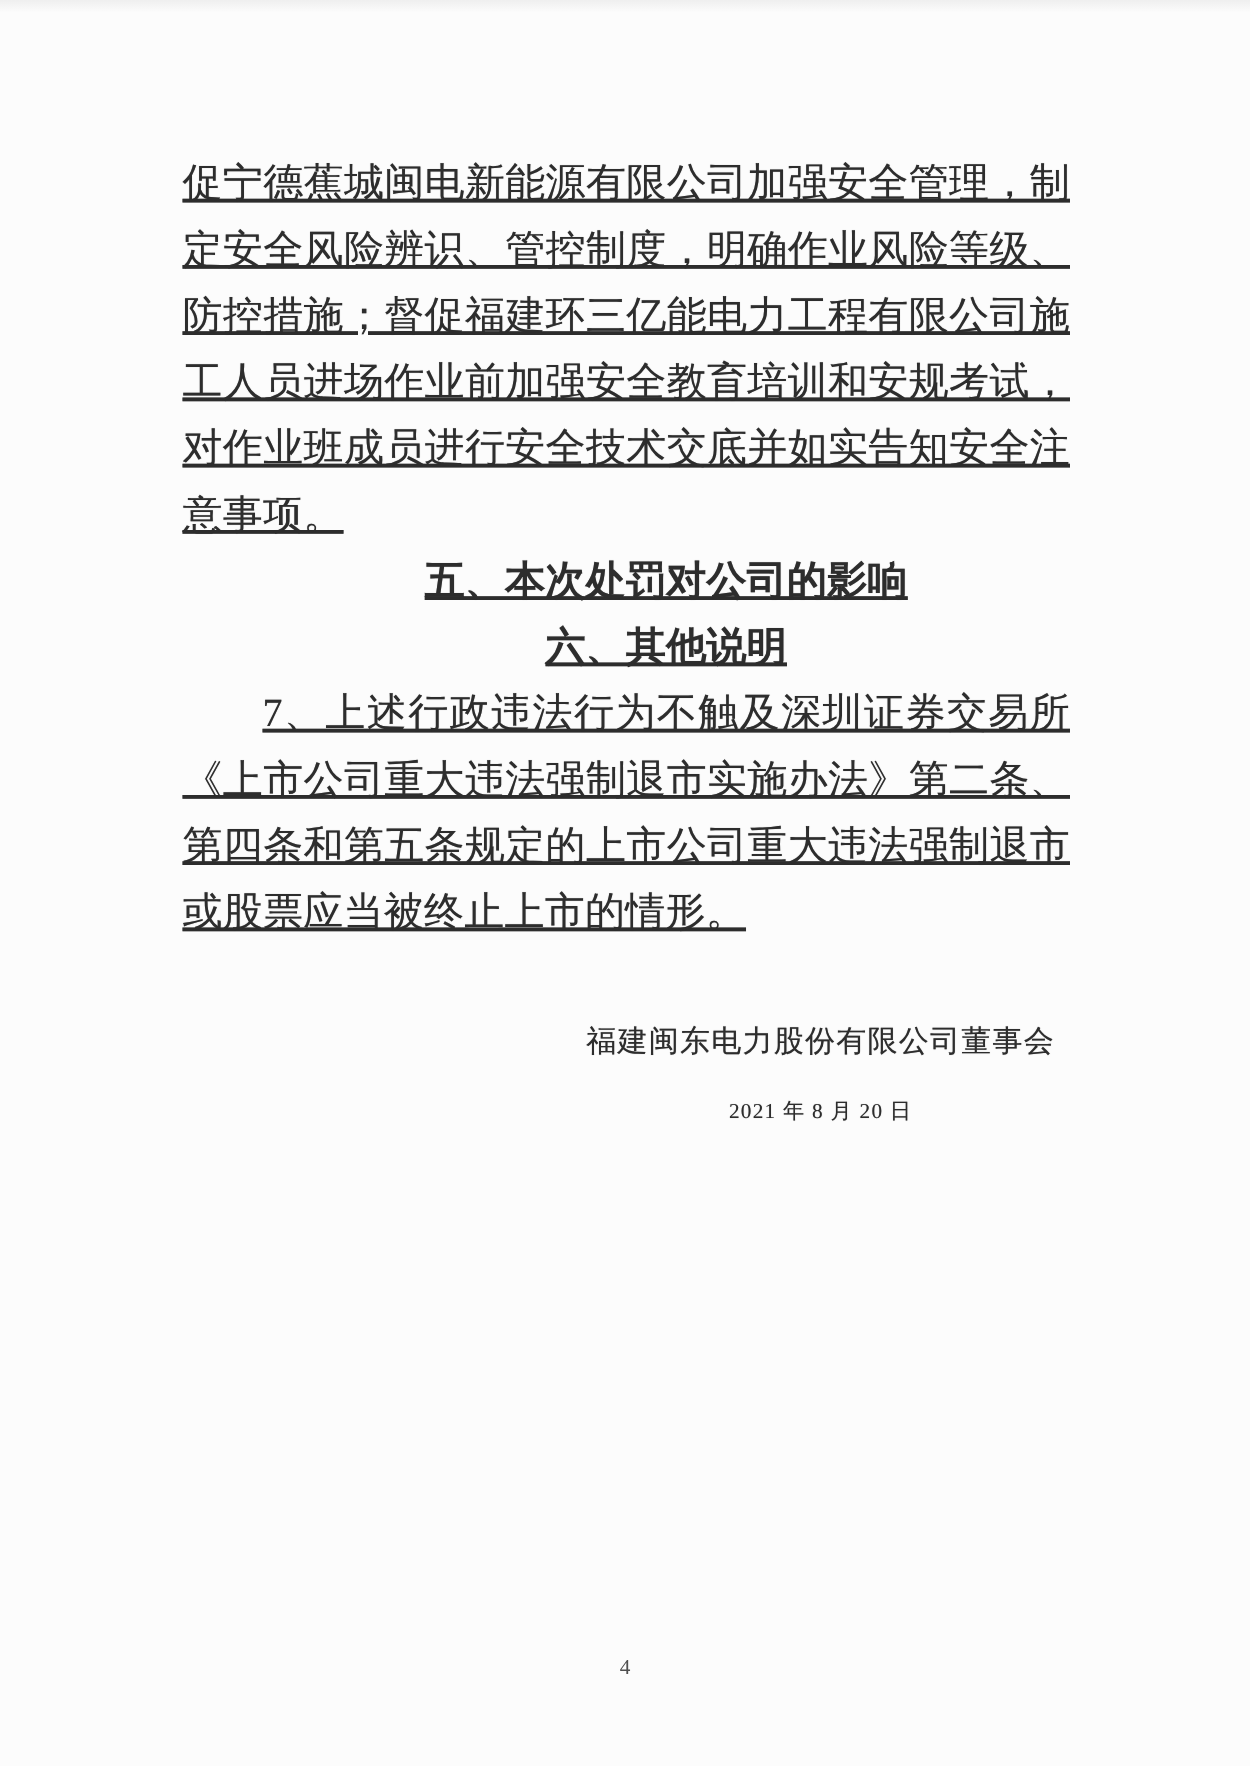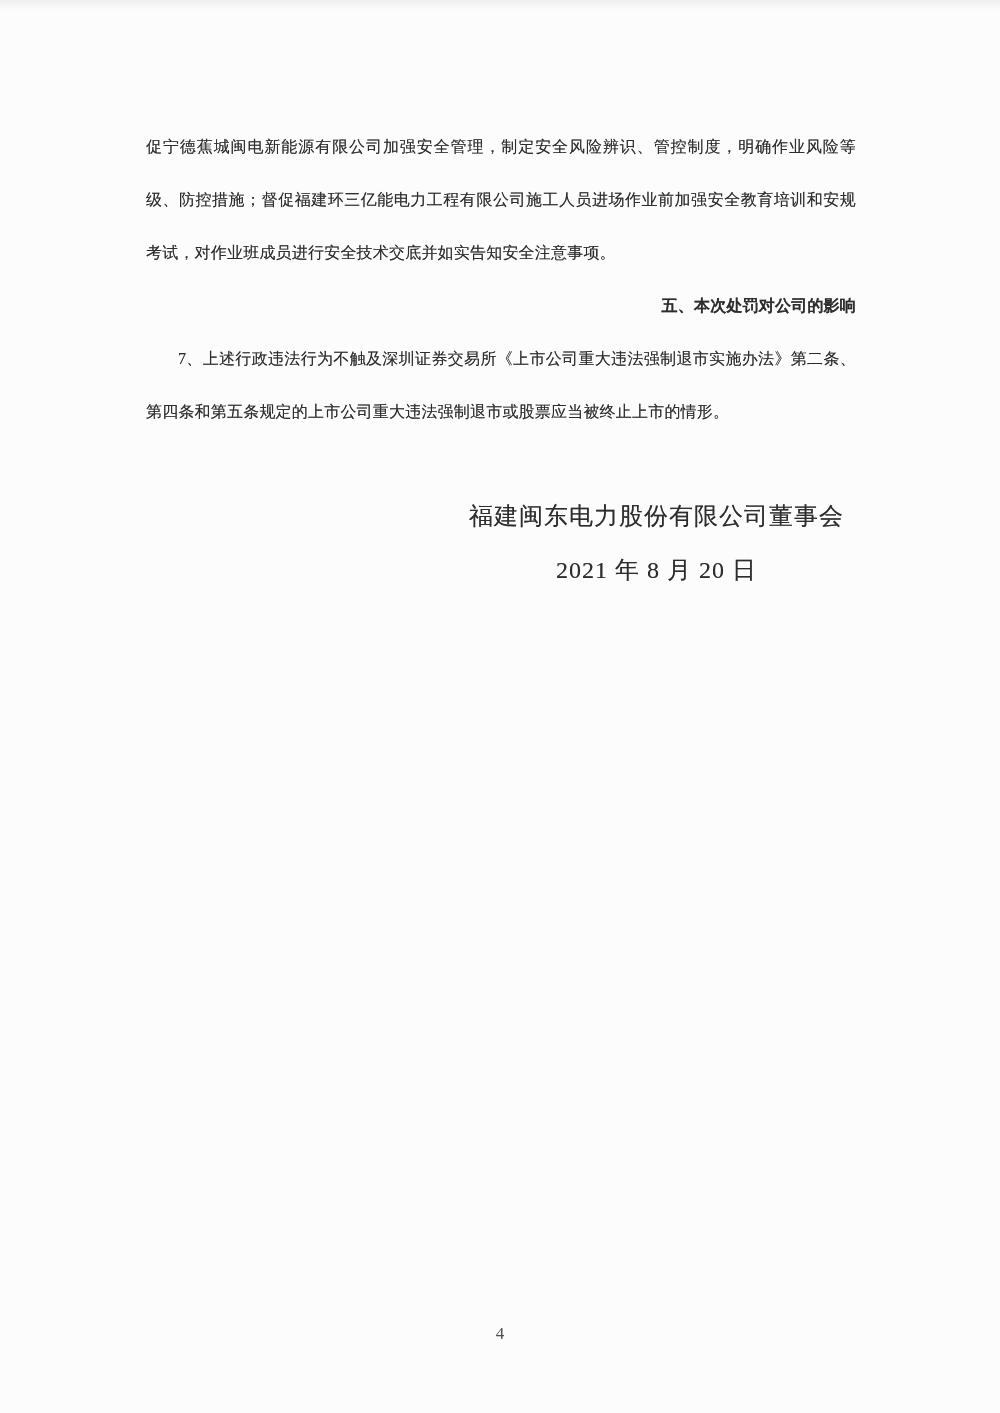--- a/index.html
+++ b/index.html
@@ -26,32 +26,33 @@
     background: linear-gradient(to bottom, rgba(120,120,120,0.10), rgba(120,120,120,0));
   }
   .content {
     position: absolute;
     top: 120px;
     left: 146px;
     width: 710px;
   }
   .para, .heading {
     margin: 0;
-    font-size: 16px;
+    font-size: 32px;
     line-height: 53px;
     text-align: justify;
     text-shadow: 0 0 0.6px rgba(45,45,45,0.55);
     letter-spacing: 0.2px;
+    text-decoration: underline;
   }
   .para.indent, .heading {
     text-indent: 2em;
   }
   .heading {
     font-weight: bold;
-    text-align: right;
+    text-align: center;
   }
   .closing {
     margin-top: 48px;
     text-align: left;
   }
   .signature-block {
     margin-top: 52px;
     margin-right: 12px;
     display: flex;
     flex-direction: column;
@@ -61,21 +62,21 @@
     justify-content: flex-end;
   }
   .signature-line {
     font-size: 24px;
     line-height: 53px;
     letter-spacing: 1px;
     text-shadow: 0 0 0.6px rgba(45,45,45,0.55);
     white-space: nowrap;
   }
   .date-line {
-    font-size: 24px;
+    font-size: 17px;
     line-height: 55px;
     letter-spacing: 1px;
     text-shadow: 0 0 0.6px rgba(45,45,45,0.55);
     white-space: nowrap;
   }
   .page-footer {
     position: absolute;
     top: 1324px;
     left: 0;
     width: 100%;
@@ -89,20 +90,21 @@
 
 <div class="page">
   <div class="scan-artifact-top"></div>
 
   <div class="content">
     <p class="para">促宁德蕉城闽电新能源有限公司加强安全管理，制定安全风险辨识、管控制度，明确作业风险等级、防控措施；督促福建环三亿能电力工程有限公司施工人员进场作业前加强安全教育培训和安规考试，对作业班成员进行安全技术交底并如实告知安全注意事项。</p>
 
     <p class="heading">五、本次处罚对公司的影响</p>
 
 
+    <p class="heading">六、其他说明</p>
 
     <p class="para indent">7、上述行政违法行为不触及深圳证券交易所《上市公司重大违法强制退市实施办法》第二条、第四条和第五条规定的上市公司重大违法强制退市或股票应当被终止上市的情形。</p>
 
 
 
     <div class="signature-block">
       <div class="signature-line">福建闽东电力股份有限公司董事会</div>
       <div class="date-line">2021 年 8 月 20 日</div>
     </div>
   </div>

